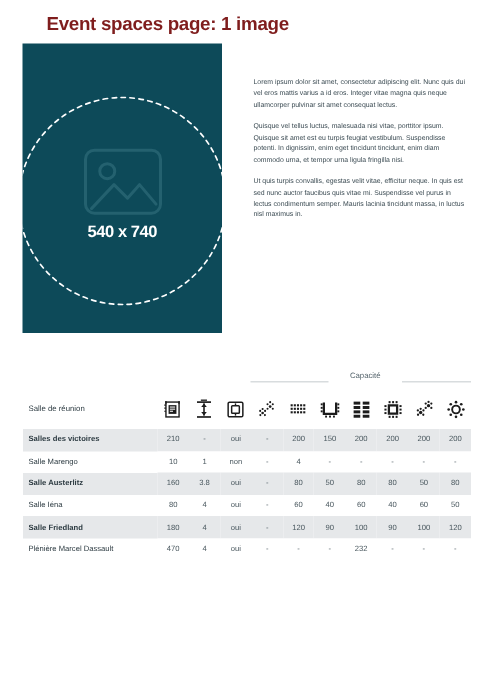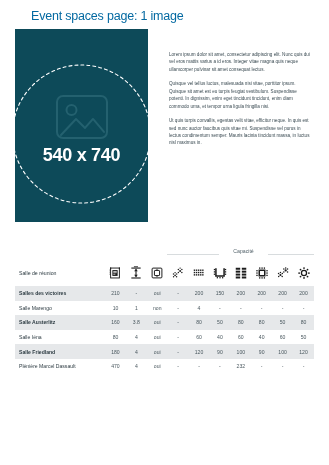--- a/index.html
+++ b/index.html
@@ -15,22 +15,22 @@
     color: #333333;
     position: relative;
   }
 
   
   .page-title {
     position: absolute;
     left: 15px;
     top: 9px;
     font-size: 12.5px;
-    font-weight: normal;
-    color: #0369a1;
+    font-weight: bold;
+    color: #7f1d1d;
     letter-spacing: -0.2px;
     white-space: nowrap;
     padding-left: 16px;
   }
 
   
   .hero {
     position: absolute;
     left: 15px;
     top: 29px;
@@ -60,21 +60,21 @@
     right: 0;
     top: 50%;
     transform: translateY(-46%);
     text-align: center;
   }
   .ph-icon {
     display: block;
     margin: 0 auto 3px auto;
   }
   .ph-dims {
-    font-size: 18px;
+    font-size: 11px;
     font-weight: bold;
     color: #ffffff;
     letter-spacing: -0.3px;
   }
 
   
   .copy {
     position: absolute;
     left: 154px;
     top: 22px;

